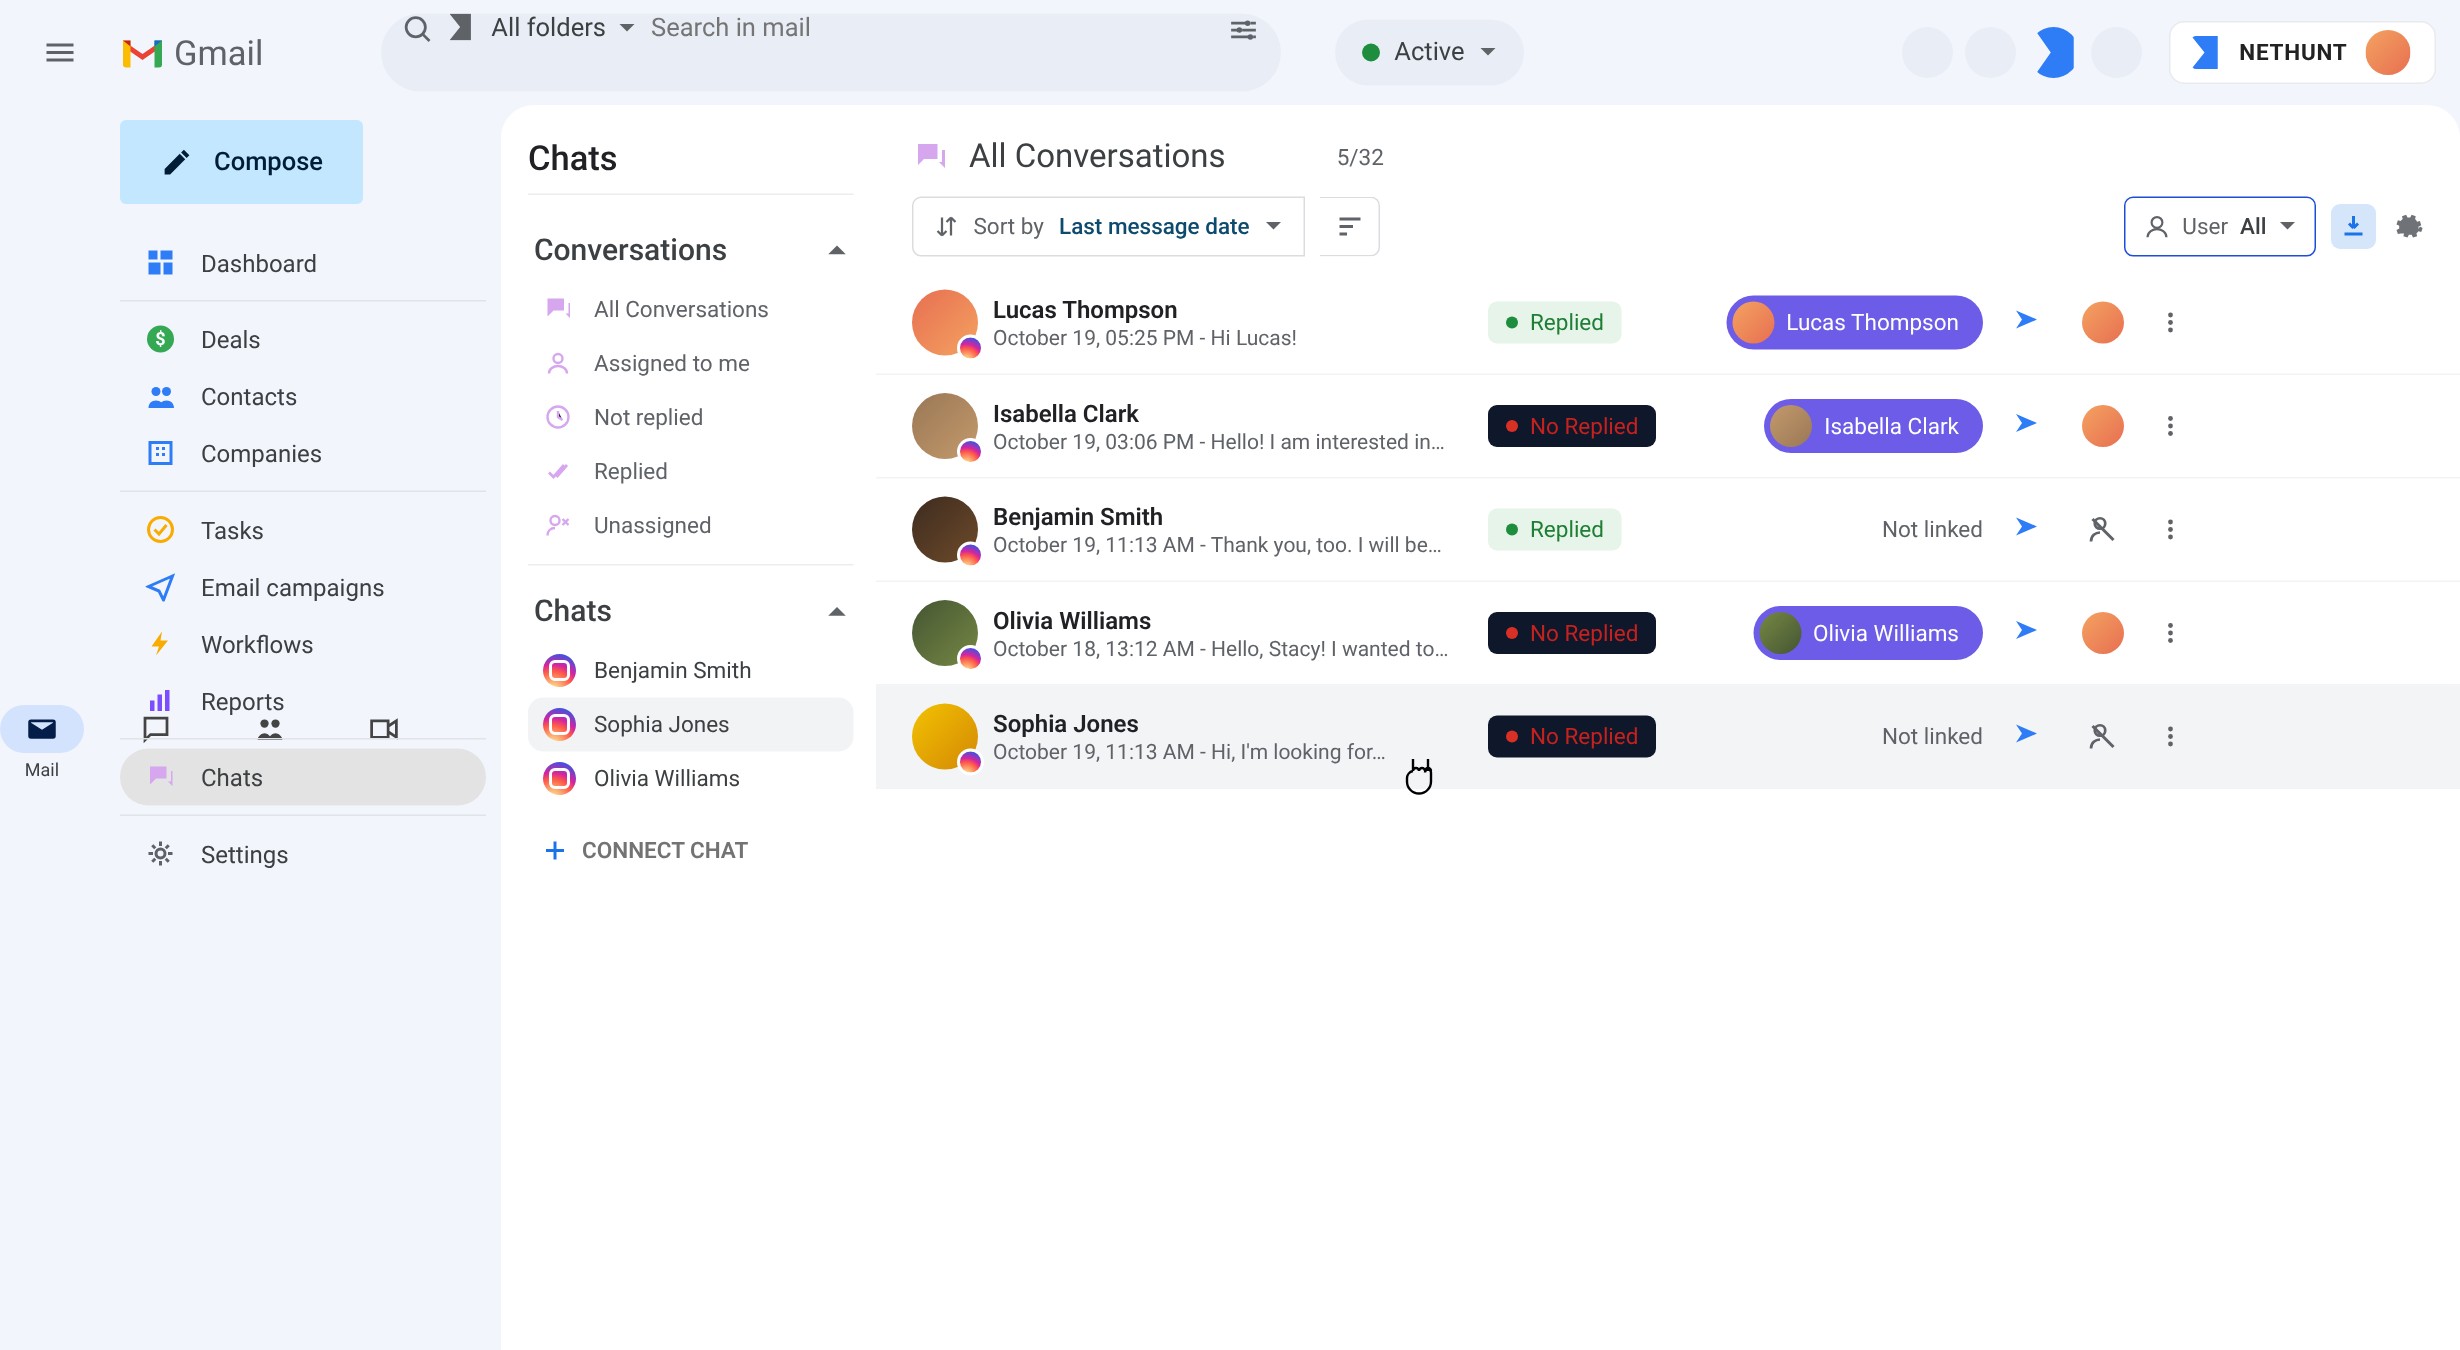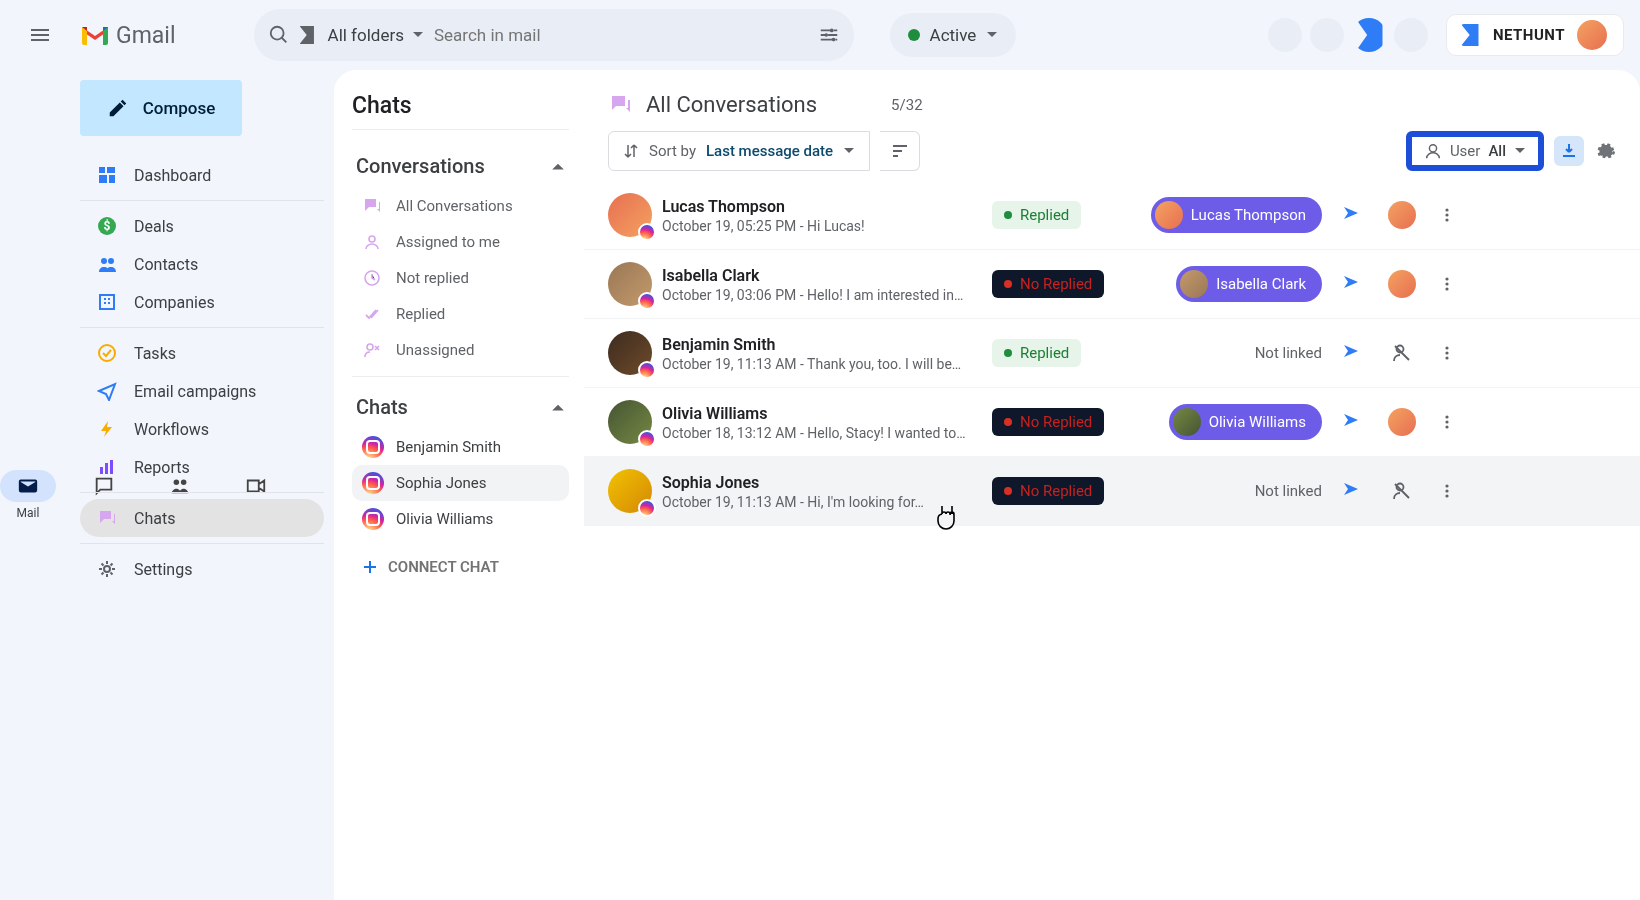--- a/index.html
+++ b/index.html
@@ -2,21 +2,21 @@
 <html><head>
   <meta charset="utf-8">
   <style>
     * { margin:0; padding:0; box-sizing:border-box; font-family:"Google Sans","Segoe UI",Roboto,Arial,sans-serif; -webkit-font-smoothing:antialiased; }
     body { background:#f2f6fc; width:1640px; height:900px; overflow:hidden; color:#202124; }
 
     
     .hdr { height:70px; display:flex; align-items:center; padding:0 16px; gap:8px; }
     .iconbtn { width:48px; height:48px; border-radius:50%; display:flex; align-items:center; justify-content:center; cursor:pointer; border:none; background:transparent; color:#5f6368; }
     .logo { display:flex; align-items:center; gap:6px; font-size:23px; color:#5f6368; margin-left:8px; margin-right:70px; }
-    .search { flex:0 0 600px; height:52px; background:#e9eef6; border-radius:30px; display:flex; align-items:center; padding:0 14px; gap:10px; }
+    .search { flex:0 0 600px; height:52px; background:#e9eef6; border-radius:30px; display:flex; align-items:flex-start; padding:0 14px; gap:10px; }
     .folderbtn { display:flex; align-items:center; gap:8px; color:#3c4043; font-size:17px; cursor:pointer; }
     .search input { border:none; background:transparent; flex:1; font-size:17px; color:#3c4043; outline:none; }
     .status { margin-left:28px; height:44px; padding:0 18px; background:#e9eef6; border-radius:24px; display:flex; align-items:center; gap:10px; font-size:17px; color:#3c4043; cursor:pointer; }
     .dotg { width:12px; height:12px; border-radius:50%; background:#1e8e3e; }
     .spacer { flex:1; }
     .hdr-circle { width:34px; height:34px; border-radius:50%; background:#e9eef6; }
     .nh-badge { height:42px; padding:0 14px; background:#fff; border:1px solid #e8eaed; border-radius:10px; display:flex; align-items:center; gap:10px; font-size:15px; font-weight:700; letter-spacing:.5px; color:#222; }
     .nh-ic { width:22px; height:22px; background:#2e7cf6; clip-path:polygon(0 0,80% 0,80% 100%,0 100%,40% 50%); border-radius:3px; }
     .avatar { width:34px; height:34px; border-radius:50%; background:linear-gradient(135deg,#f4a261,#e76f51); border:2px solid #fff; }
 
@@ -54,21 +54,21 @@
     
     .content { flex:1; display:flex; flex-direction:column; }
     .chdr { padding:22px 24px 10px 24px; }
     .crow1 { display:flex; align-items:center; gap:14px; }
     .crow1 h1 { font-size:22px; font-weight:400; color:#3c4043; }
     .count { margin-left:60px; font-size:15px; color:#5f6368; }
     .crow2 { display:flex; align-items:center; gap:10px; margin-top:14px; }
     .sort { height:40px; border:1px solid #dadce0; border-radius:6px 0 0 6px; display:flex; align-items:center; gap:10px; padding:0 14px; font-size:15px; color:#5f6368; cursor:pointer; }
     .sort b { font-weight:500; color:#0c4a6e; }
     .sortic { height:40px; width:40px; border:1px solid #dadce0; border-left:none; border-radius:0 6px 6px 0; display:flex; align-items:center; justify-content:center; cursor:pointer; color:#5f6368; }
-    .user-sel { margin-left:auto; height:40px; border:6px solid #1d4ed8; border-radius:6px; display:flex; align-items:center; gap:8px; padding:0 12px; font-size:15px; color:#5f6368; cursor:pointer; }
+    .user-sel { margin-left:auto; height:40px; border:1px solid #1d4ed8; border-radius:6px; display:flex; align-items:center; gap:8px; padding:0 12px; font-size:15px; color:#5f6368; cursor:pointer; }
     .sq { width:30px; height:30px; border-radius:6px; background:#d5e6fb; color:#1a73e8; display:flex; align-items:center; justify-content:center; cursor:pointer; }
     .gear { color:#5f6368; cursor:pointer; display:flex; align-items:center; }
 
     .list { flex:1; overflow:auto; }
     .row { display:flex; align-items:center; gap:10px; padding:12px 24px; border-bottom:1px solid #f1f3f4; }
     .row.sel { background:#f3f4f6; }
     .pfp { position:relative; width:44px; height:44px; border-radius:50%; flex:0 0 44px; }
     .pfp .ig-b { position:absolute; right:-4px; bottom:-4px; width:18px; height:18px; border-radius:50%; background:radial-gradient(circle at 30% 110%,#fdf497 0%,#fd5949 45%,#d6249f 60%,#285AEB 90%); border:2px solid #fff; }
     .txt { display:flex; flex-direction:column; width:320px; gap:2px; }
     .txt .nm { font-size:16px; font-weight:600; color:#202124; }

